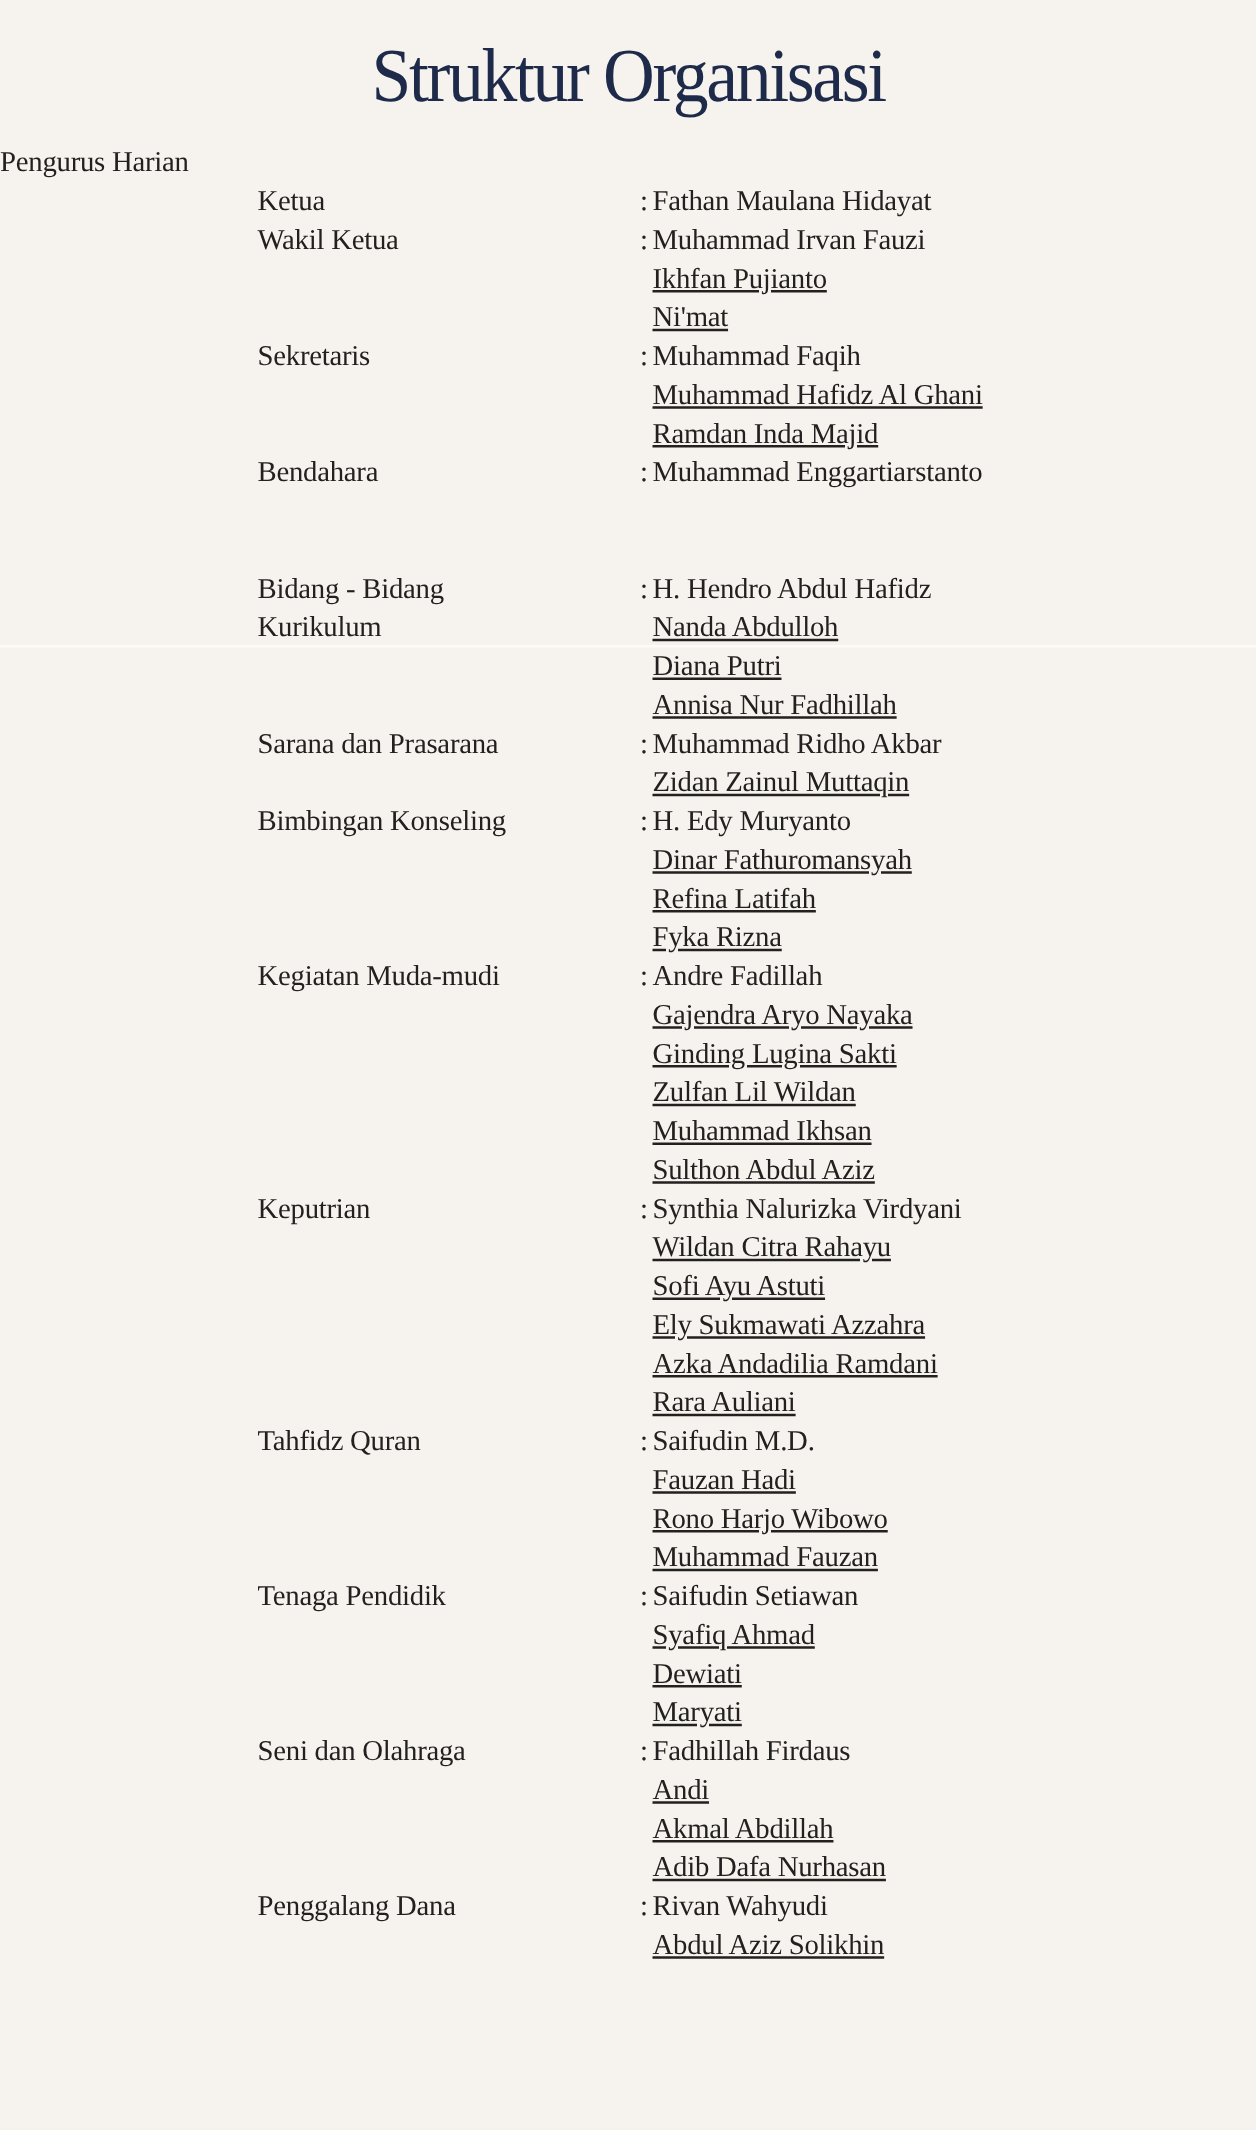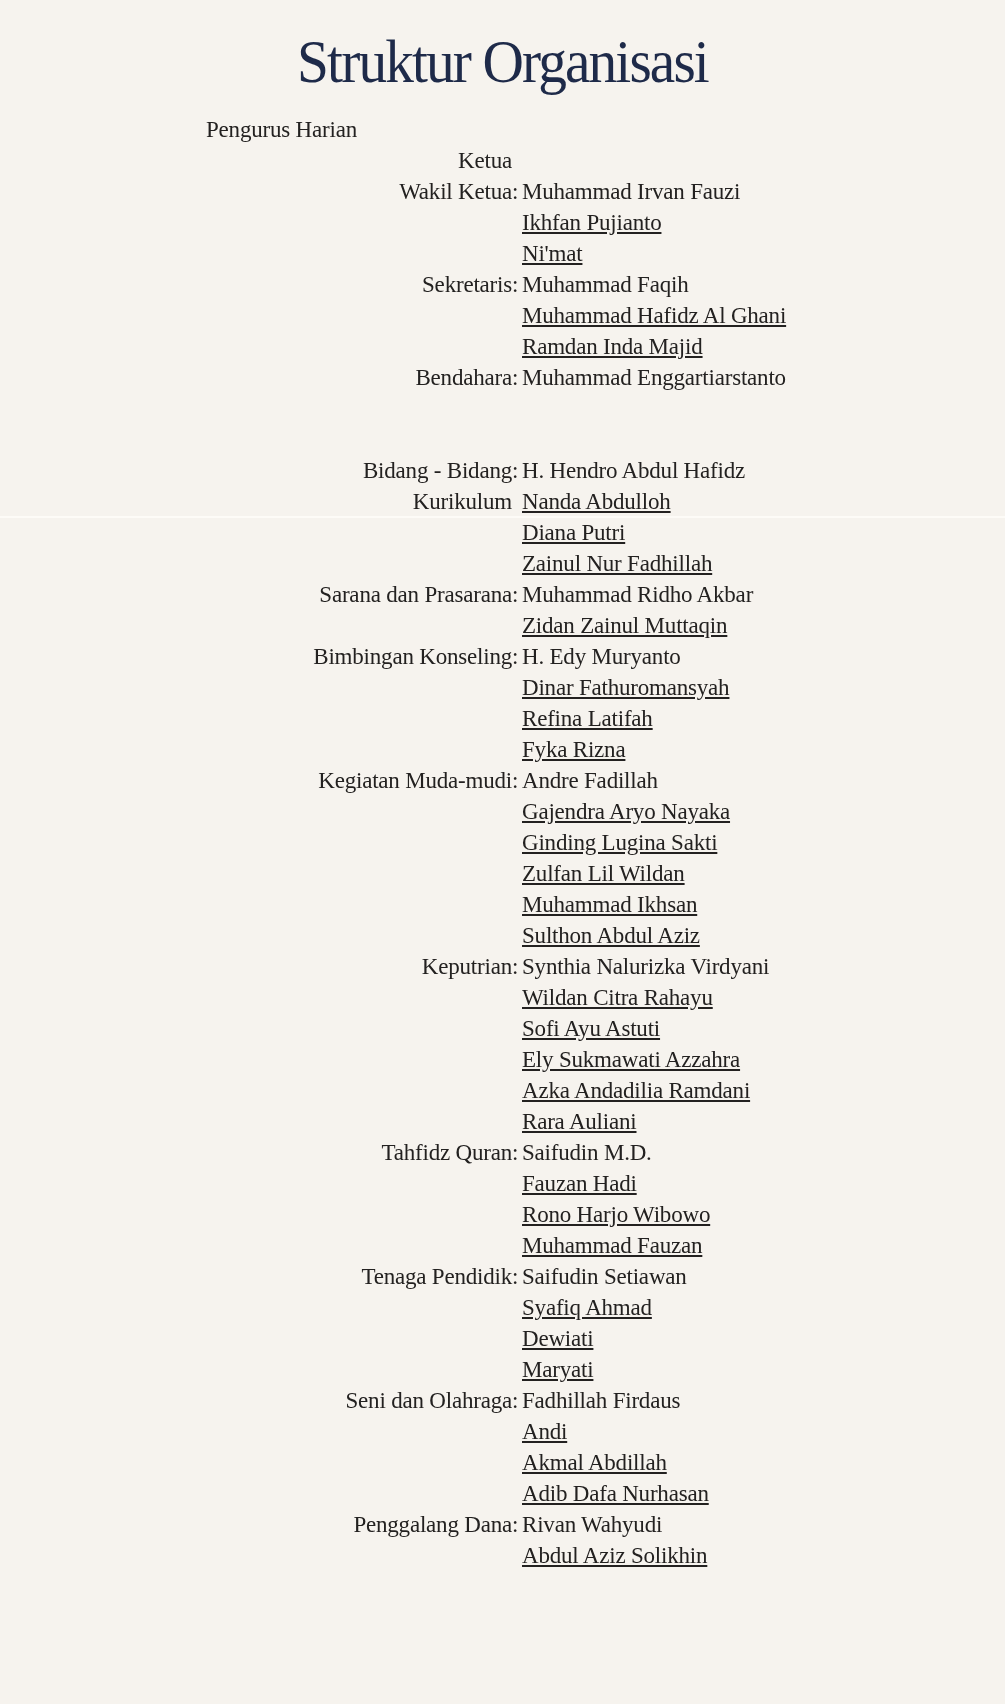--- a/index.html
+++ b/index.html
@@ -42,31 +42,29 @@
     left: 0;
     width: 1005px;
     font-size: 23px;
     line-height: 31px;
     letter-spacing: -0.2px;
   }
   .group-spacer {
     height: 62px;
   }
   .org-heading {
-    padding-left: 206px;
   }
   .org-entry {
     display: flex;
     align-items: flex-start;
   }
   .entry-labels {
     width: 306px;
     margin-left: 206px;
     flex: 0 0 306px;
-    text-align: right;
   }
   .entry-label {
     white-space: nowrap;
   }
   .entry-values {
     flex: 1 1 auto;
     min-width: 0;
   }
   .entry-name {
     white-space: nowrap;
@@ -87,20 +85,23 @@
 
 <div class="seam-line"></div>
 
 <div id="content">
     <section class="org-group">
       <div class="org-heading">Pengurus Harian</div>
       <div class="org-entry">
         <div class="entry-labels">
           <div class="entry-label">Ketua</div>
         </div>
+        <div class="entry-values">
+          <div class="entry-name first"><span class="colon-sep">:</span><span class="name-text">Fathan Maulana Hidayat</span></div>
+        </div>
       </div>
       <div class="org-entry">
         <div class="entry-labels">
           <div class="entry-label">Wakil Ketua</div>
         </div>
         <div class="entry-values">
           <div class="entry-name first"><span class="colon-sep">:</span><span class="name-text">Muhammad Irvan Fauzi</span></div>
           <div class="entry-name rest"><span class="name-text">Ikhfan Pujianto</span></div>
           <div class="entry-name rest"><span class="name-text">Ni'mat</span></div>
         </div>
@@ -128,21 +129,21 @@
     <section class="org-group">
       <div class="org-entry">
         <div class="entry-labels">
           <div class="entry-label">Bidang - Bidang</div>
           <div class="entry-label">Kurikulum</div>
         </div>
         <div class="entry-values">
           <div class="entry-name first"><span class="colon-sep">:</span><span class="name-text">H. Hendro Abdul Hafidz</span></div>
           <div class="entry-name rest"><span class="name-text">Nanda Abdulloh</span></div>
           <div class="entry-name rest"><span class="name-text">Diana Putri</span></div>
-          <div class="entry-name rest"><span class="name-text">Zainul Nur Fadhillah</span></div>
+          <div class="entry-name rest"><span class="name-text">Annisa Nur Fadhillah</span></div>
         </div>
       </div>
       <div class="org-entry">
         <div class="entry-labels">
           <div class="entry-label">Sarana dan Prasarana</div>
         </div>
         <div class="entry-values">
           <div class="entry-name first"><span class="colon-sep">:</span><span class="name-text">Muhammad Ridho Akbar</span></div>
           <div class="entry-name rest"><span class="name-text">Zidan Zainul Muttaqin</span></div>
         </div>

